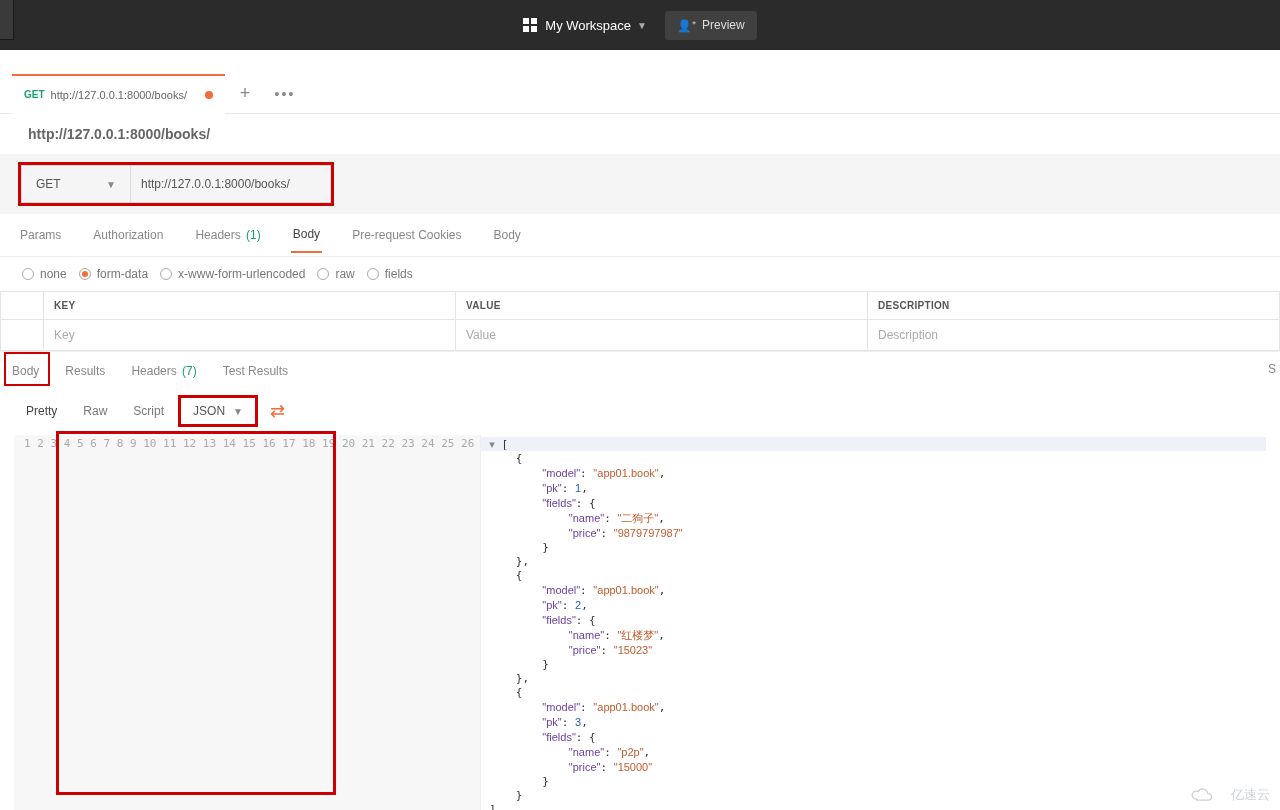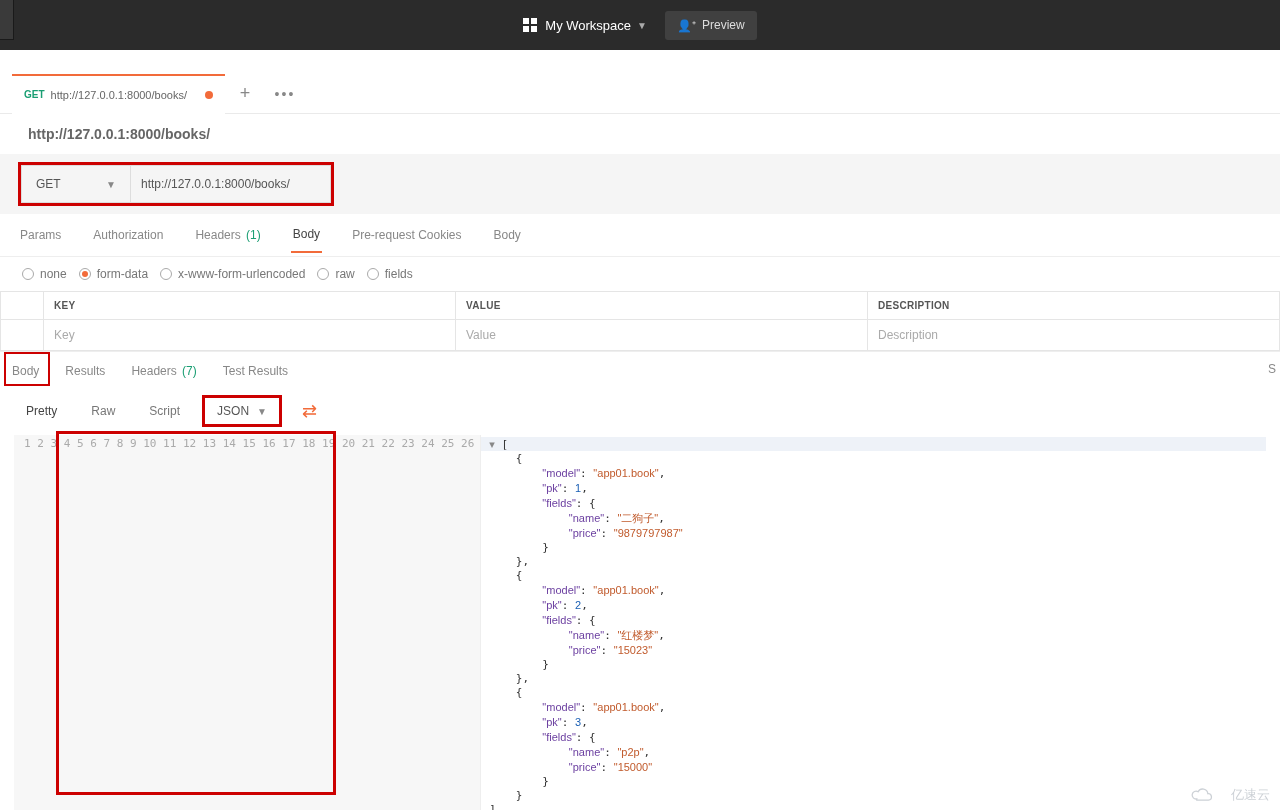--- a/index.html
+++ b/index.html
@@ -54,21 +54,21 @@
 .kv-row div:first-child { border-left: 1px solid #e5e5e5; }
 
 
 .resp-tabs { display: flex; align-items: center; height: 38px; padding-left: 8px; gap: 18px; border-top: 1px solid #eee; position: relative; }
 .resp-tabs .rtab { color: #888; font-size: 12px; cursor: pointer; padding: 8px 4px; }
 .resp-tabs .rtab .rcount { color: #1a9e73; margin-left: 2px; }
 .resp-tabs-redbox { position: absolute; left: 4px; top: 0; width: 46px; height: 34px; border: 2px solid #c00; pointer-events: none; }
 .resp-right-s { position: absolute; right: 4px; top: 10px; color: #888; font-size: 12px; }
 
 
-.resp-toolbar { display: flex; align-items: center; gap: 10px; padding: 6px 14px; }
+.resp-toolbar { display: flex; align-items: center; gap: 2px; padding: 6px 14px; }
 .resp-toolbar .tbtn { padding: 8px 12px; color: #777; font-size: 12px; cursor: pointer; }
 .resp-toolbar .tbtn.active { color: #444; }
 .json-dd { display: flex; align-items: center; padding: 6px 12px; color: #555; font-size: 12px; cursor: pointer; }
 .json-dd .caret { margin-left: 8px; font-size: 10px; color: #888; }
 .json-dd.red-box { border: 3px solid #c00; }
 .wrap-btn { margin-left: 10px; color: #f26b3a; font-size: 18px; cursor: pointer; }
 
 
 .code-wrap { position: relative; margin: 2px 14px 0 14px; display: flex; }
 .code-wrap .gutter { background: #f7f7f7; text-align: right; color: #aaa; font-family: Menlo, Consolas, monospace; font-size: 11px; padding: 2px 6px 2px 10px; border-right: 1px solid #eee; user-select: none; line-height: 14px; }

